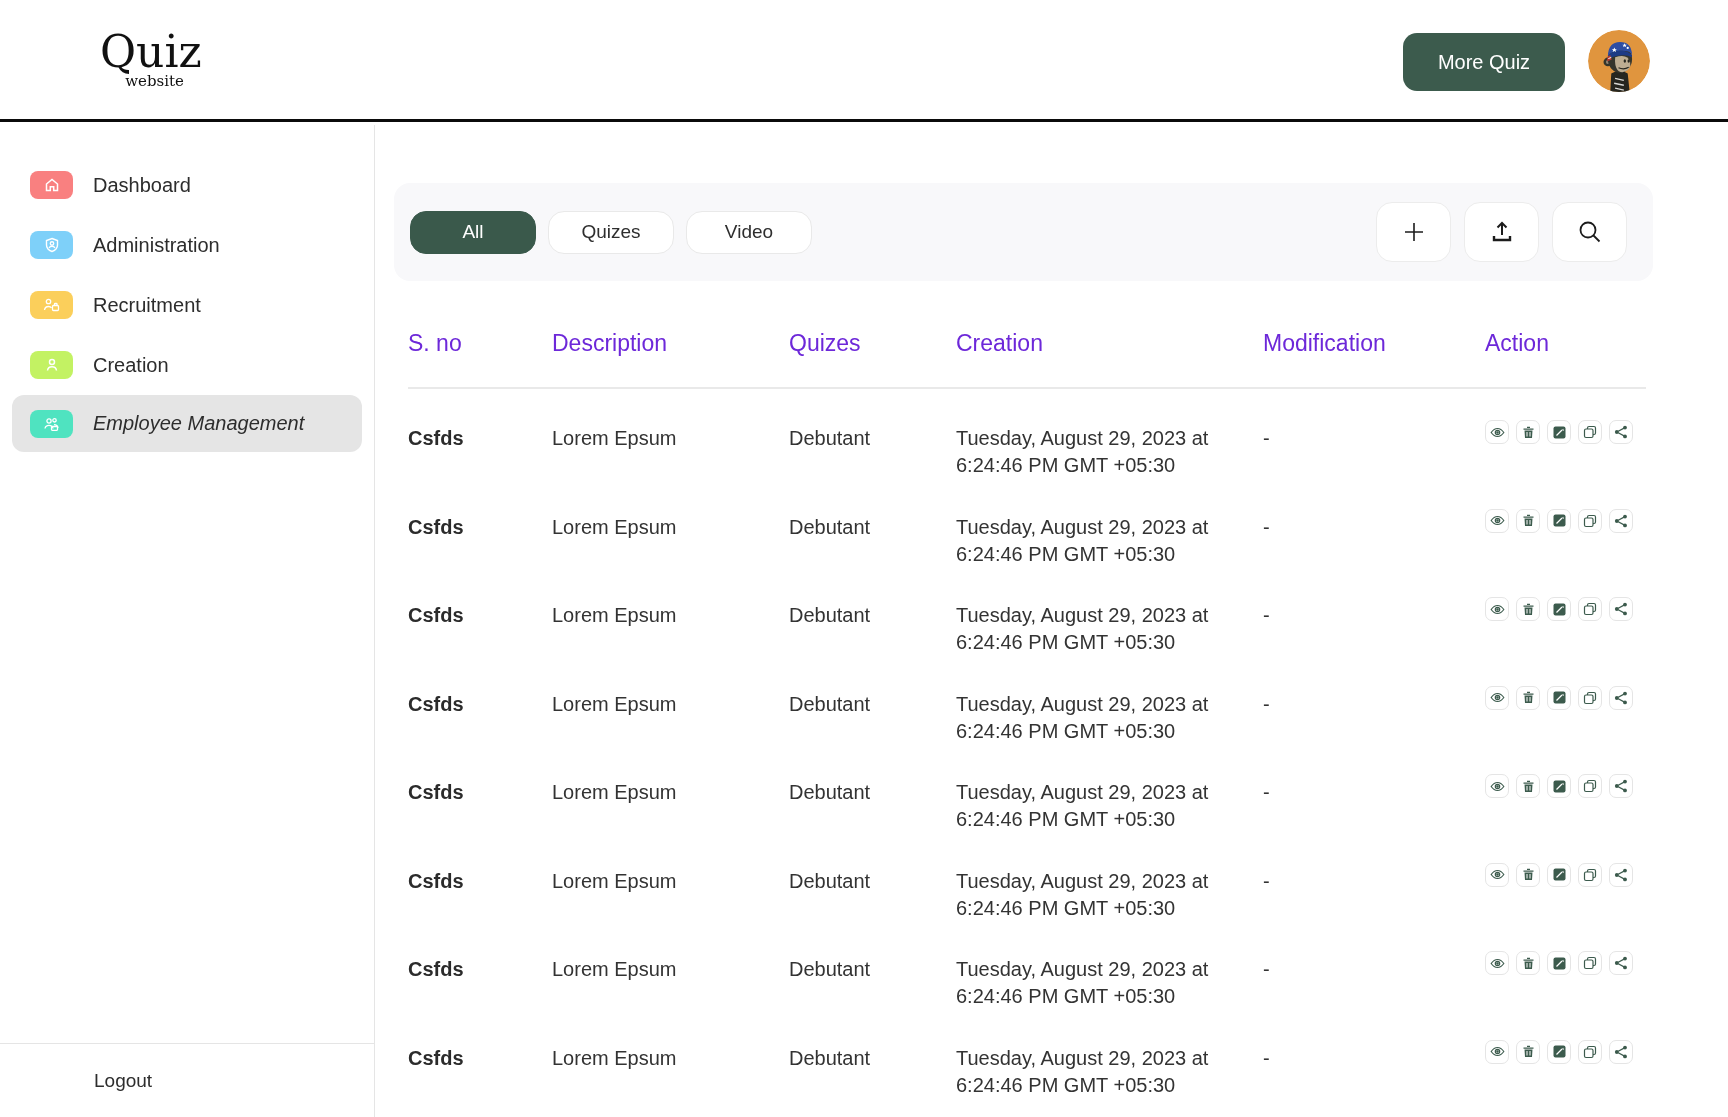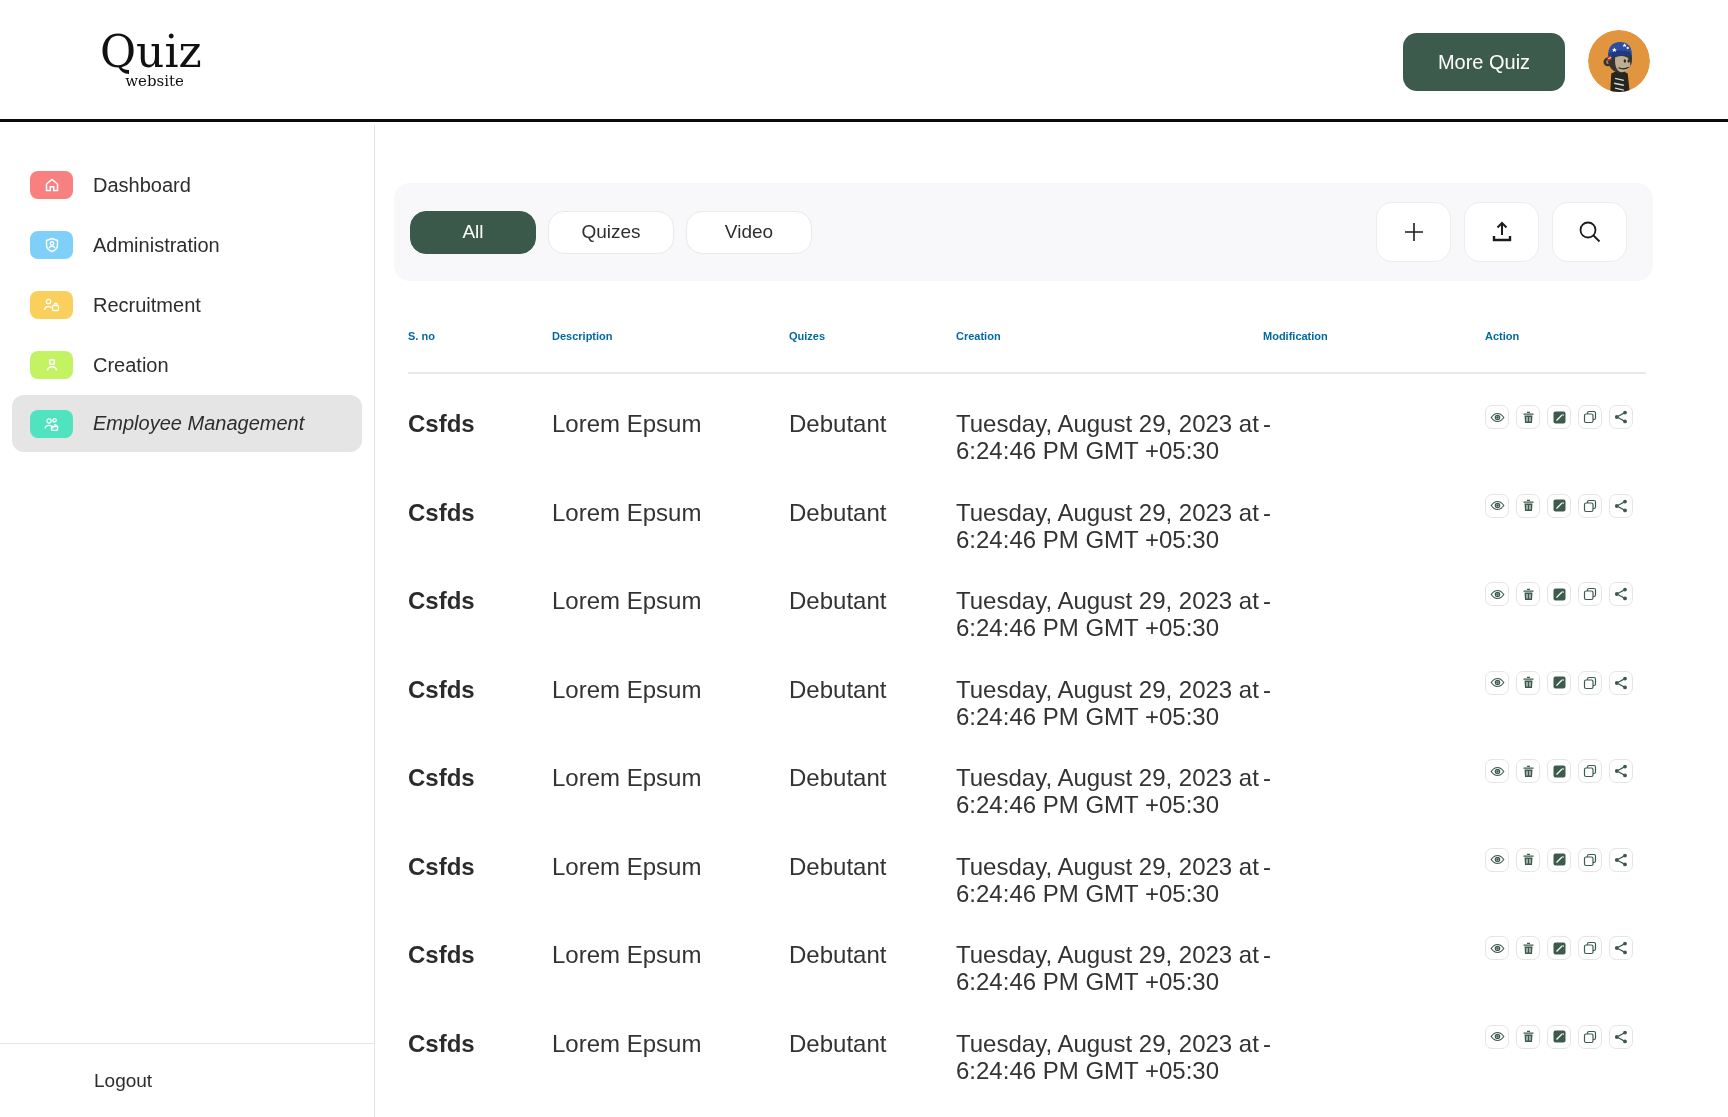--- a/index.html
+++ b/index.html
@@ -49,23 +49,23 @@
     font-family:"Liberation Sans", sans-serif; }
   .tab.active { background:#3a594b; border-color:#3a594b; color:#fff; }
   .toolbar-actions { margin-left:auto; display:flex; gap:13px; }
   .icon-btn { width:75px; height:60px; background:#fff; border:1px solid #ececec;
     border-radius:16px; display:flex; align-items:center; justify-content:center; cursor:pointer; }
 
   
   .table { position:absolute; left:61px; top:205px; width:1238px; }
   .trow { display:grid; grid-template-columns:144px 237px 167px 307px 222px 161px; }
   .thead { padding-bottom:30px; border-bottom:2px solid #e9e9e9; }
-  .thead .th { font-size:11px; color:#0369a1; font-weight:700; }
+  .thead .th { font-size:23px; color:#6d28d9; font-weight:400; }
   .tbody .trow { height:88.5px; }
-  .tbody .td { padding-top:36px; font-size:24px; color:#333; line-height:27px; }
+  .tbody .td { padding-top:36px; font-size:20px; color:#333; line-height:27px; }
   .td.sno { font-weight:700; color:#2b2b2b; }
   .actions-cell { display:flex; gap:7px; padding-top:31px !important; }
   .row-icon-btn { width:24px; height:24px; background:#fff; border:1px solid #e5e5e5;
     border-radius:7px; display:flex; align-items:center; justify-content:center;
     cursor:pointer; flex:0 0 auto; }
 </style>
 </head>
 <body>
 
 <div class="header">

